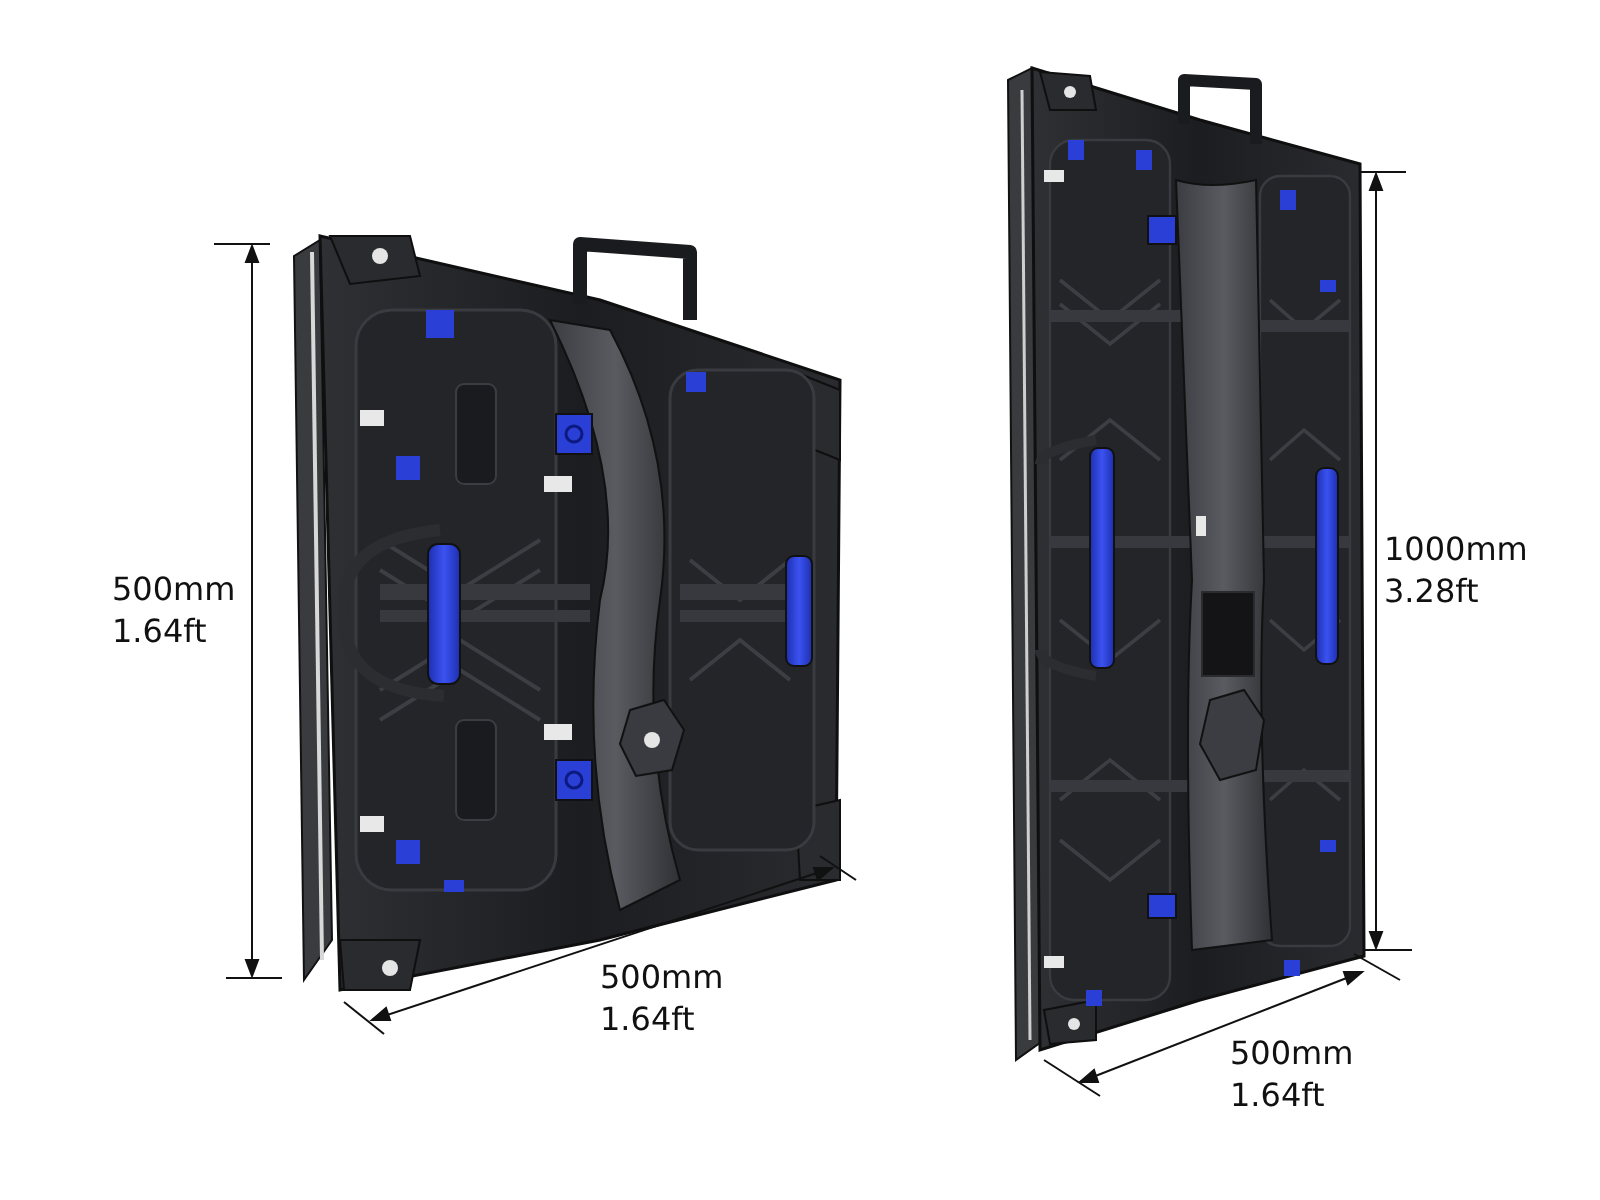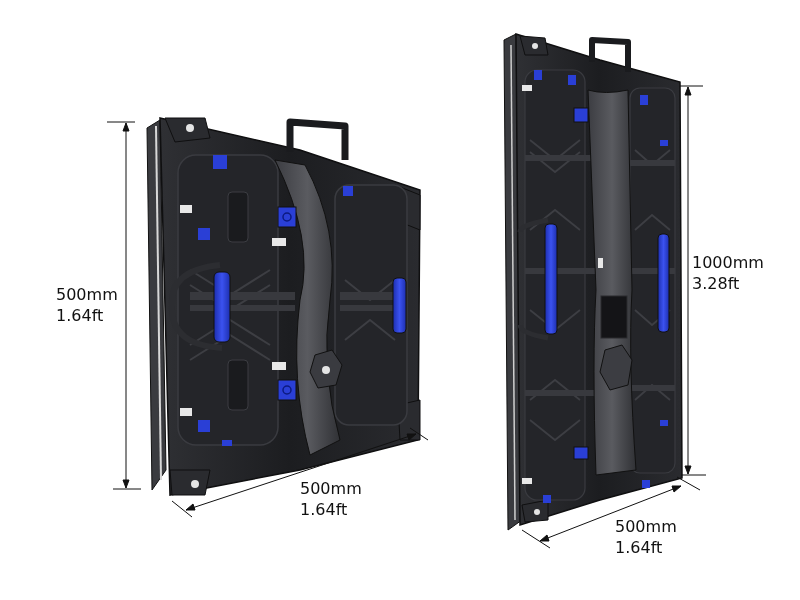--- a/index.html
+++ b/index.html
@@ -175,21 +175,21 @@
   <div class="label" style="left:56px; top:284px;">
     <span>500mm</span>
     <span>1.64ft</span>
   </div>
 
   <div class="label" style="left:300px; top:478px;">
     <span>500mm</span>
     <span>1.64ft</span>
   </div>
 
-  <div class="label" style="left:692px; top:252px;">
+  <div class="label" style="left:692px; top:264px;">
     <span>1000mm</span>
     <span>3.28ft</span>
   </div>
 
   <div class="label" style="left:615px; top:516px;">
     <span>500mm</span>
     <span>1.64ft</span>
   </div>
 
 </div>

